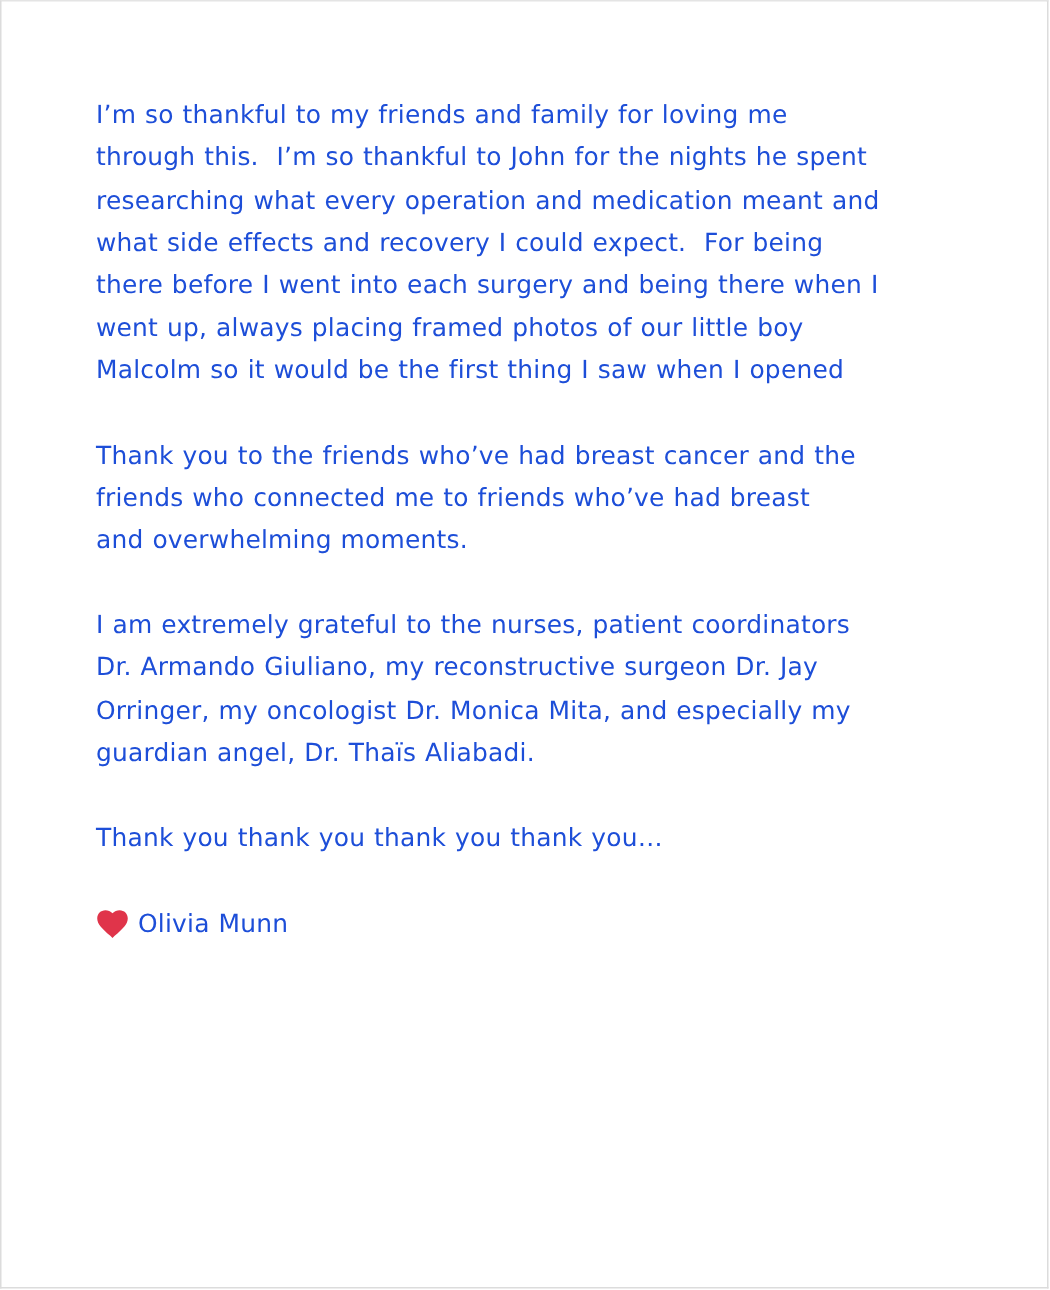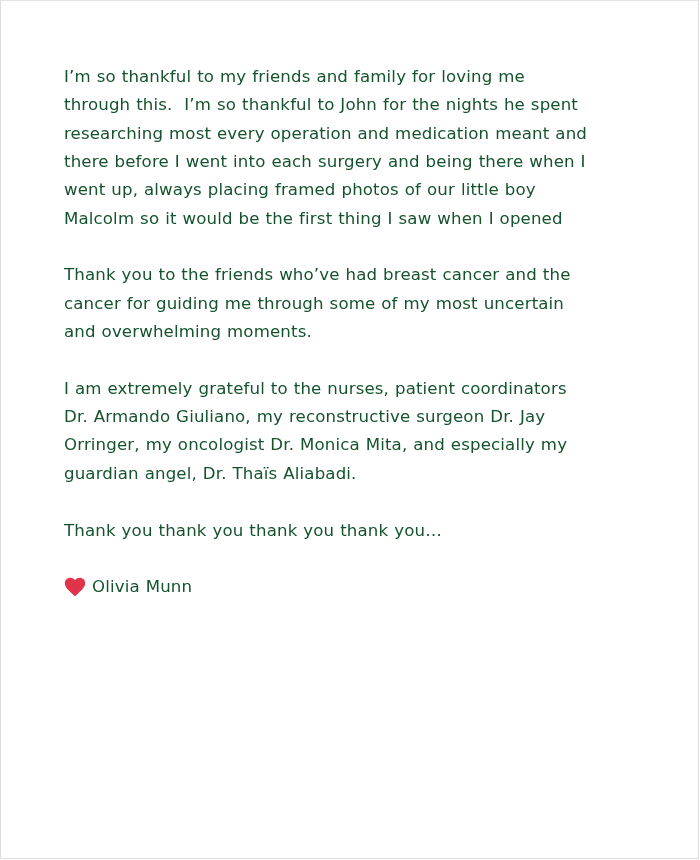--- a/index.html
+++ b/index.html
@@ -11,47 +11,48 @@
     border-top-color: #e4e4e4;
     background: #ffffff;
   }
   .letter {
     position: absolute;
     left: 63px; top: 62px;
     width: 600px;
     font-family: "DejaVu Sans", sans-serif;
     font-size: 16.6px;
     line-height: 28.35px;
-    color: #14532d;
+    color: #1d4ed8;
     letter-spacing: 0.15px;
     word-spacing: 0.5px;
   }
   .para { margin: 0 0 28.35px 0; }
   .line { display: block; white-space: pre; }
   .signature { display: flex; align-items: center; height: 28.35px; }
   .heart { width: 22px; height: 20px; margin-right: 6px; margin-left: 0px; }
 </style>
 </head>
 <body>
 
 <div class="page">
   <div class="letter">
 
     <p class="para">
       <span class="line">I’m so thankful to my friends and family for loving me</span>
       <span class="line">through this.  I’m so thankful to John for the nights he spent</span>
-      <span class="line">researching most every operation and medication meant and</span>
+      <span class="line">researching what every operation and medication meant and</span>
+      <span class="line">what side effects and recovery I could expect.  For being</span>
       <span class="line">there before I went into each surgery and being there when I</span>
       <span class="line">went up, always placing framed photos of our little boy</span>
       <span class="line">Malcolm so it would be the first thing I saw when I opened</span>
     </p>
 
     <p class="para">
       <span class="line">Thank you to the friends who’ve had breast cancer and the</span>
-      <span class="line">cancer for guiding me through some of my most uncertain</span>
+      <span class="line">friends who connected me to friends who’ve had breast</span>
       <span class="line">and overwhelming moments.</span>
     </p>
 
     <p class="para">
       <span class="line">I am extremely grateful to the nurses, patient coordinators</span>
       <span class="line">Dr. Armando Giuliano, my reconstructive surgeon Dr. Jay</span>
       <span class="line">Orringer, my oncologist Dr. Monica Mita, and especially my</span>
       <span class="line">guardian angel, Dr. Thaïs Aliabadi.</span>
     </p>
 

